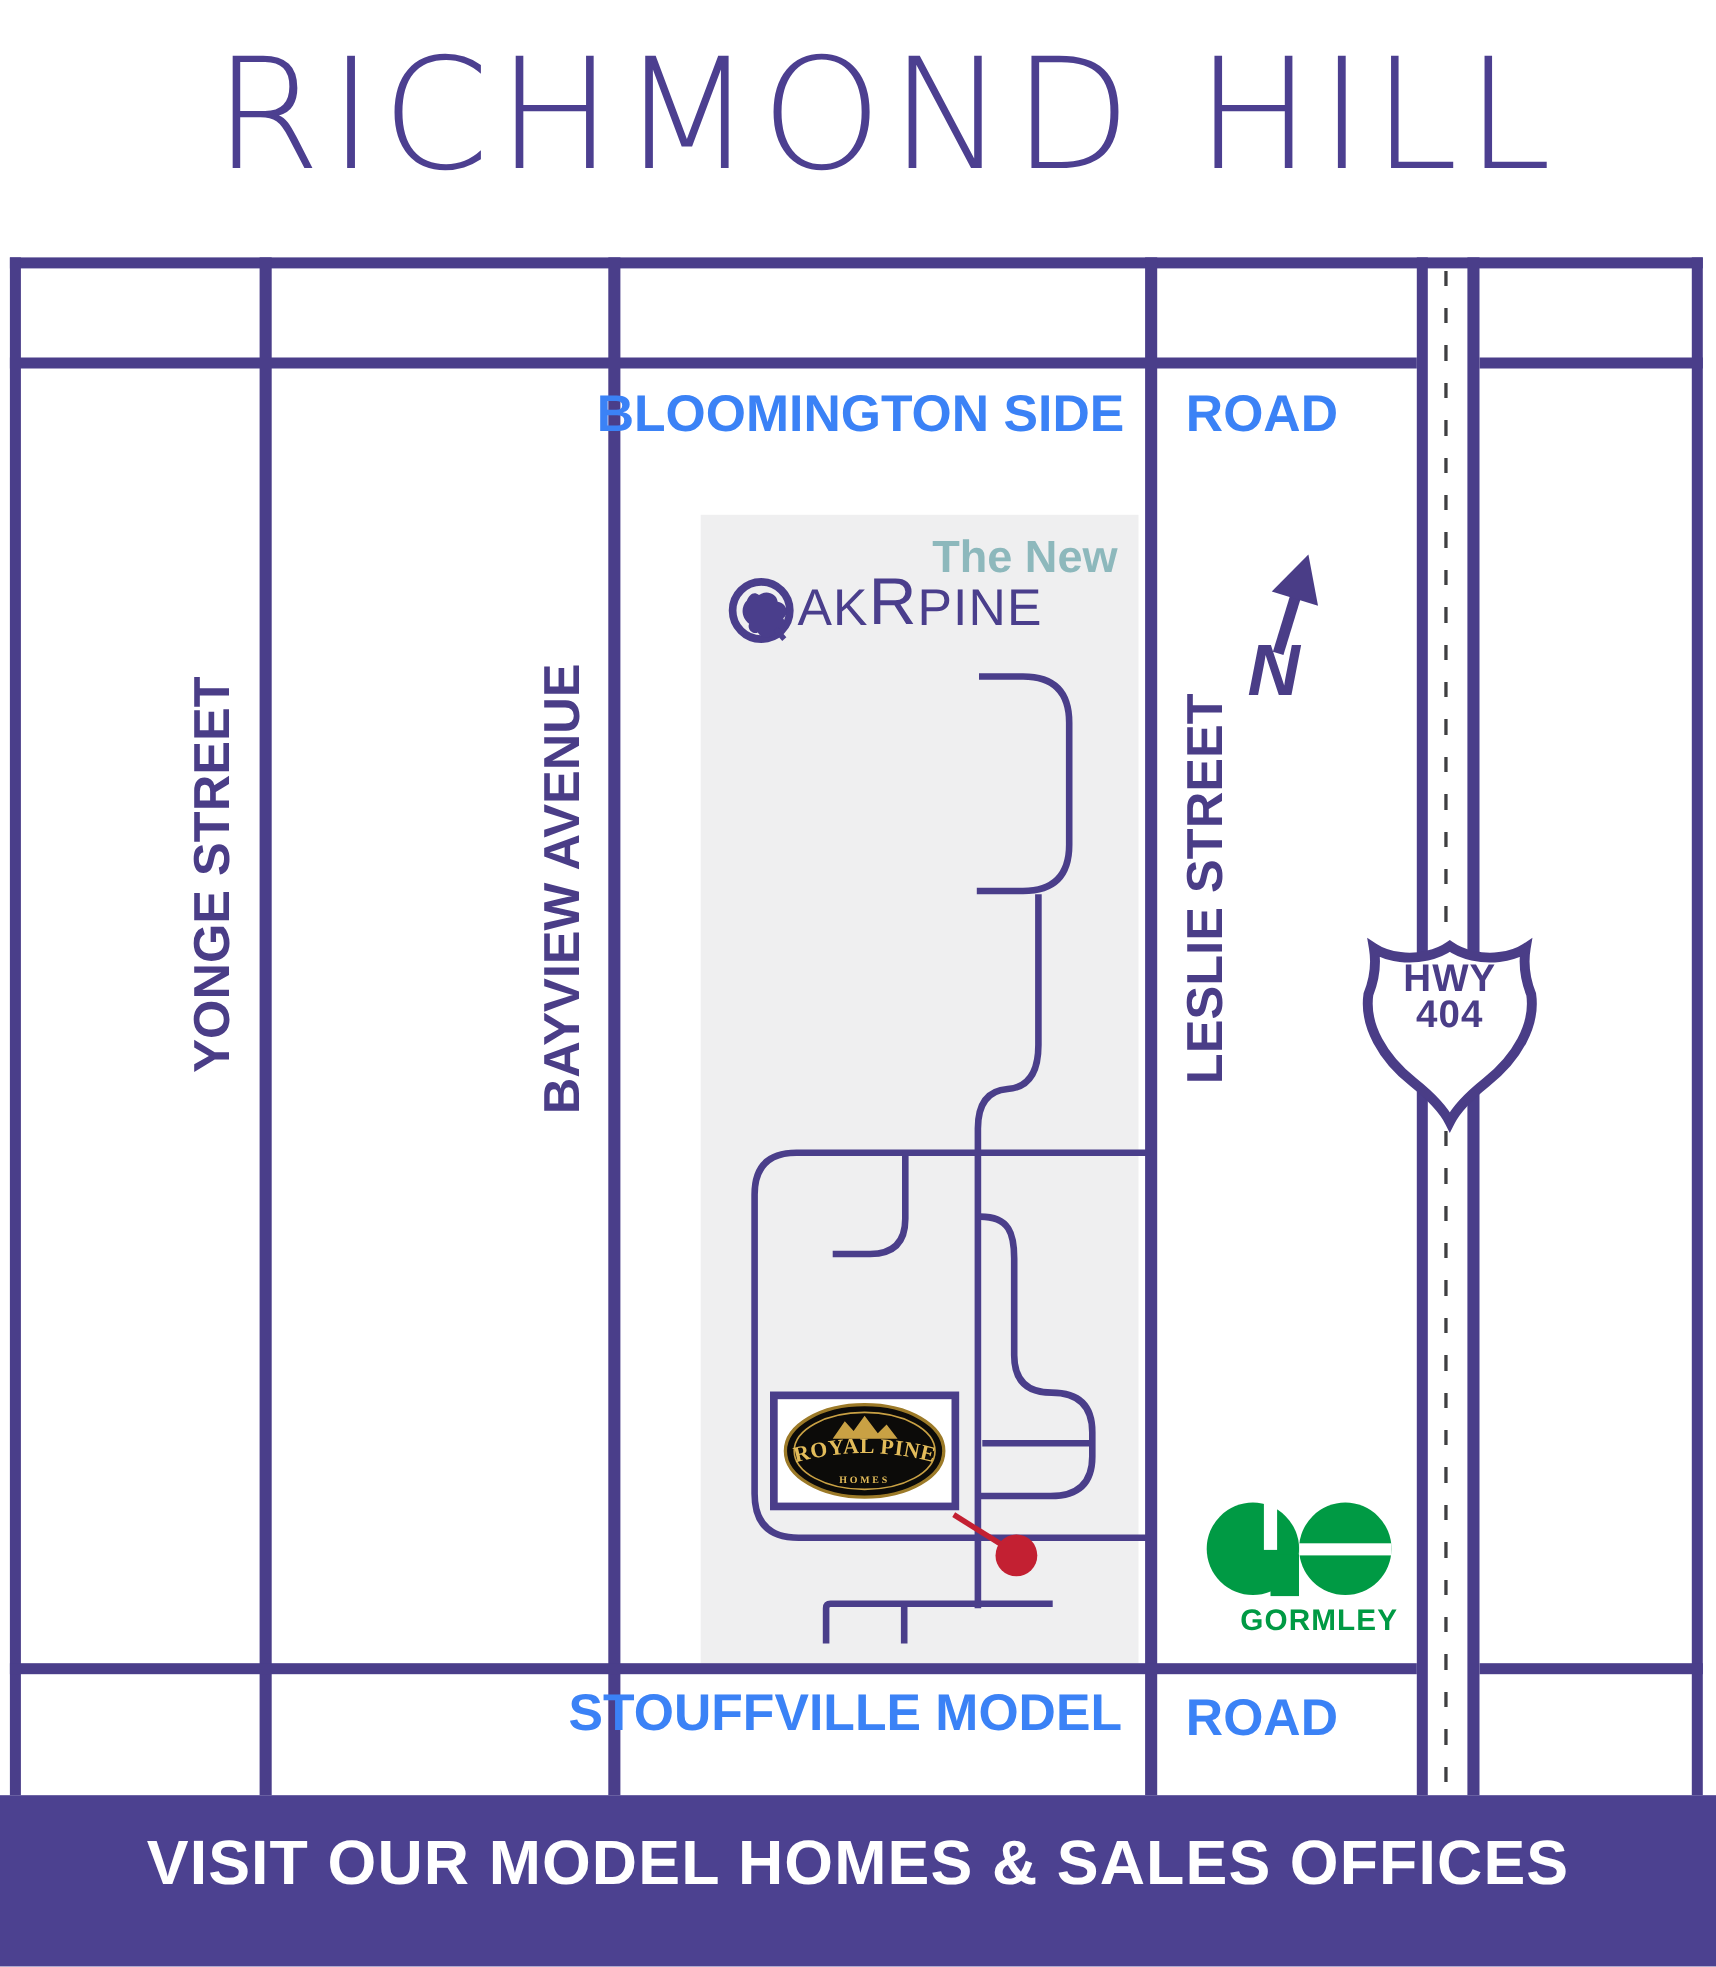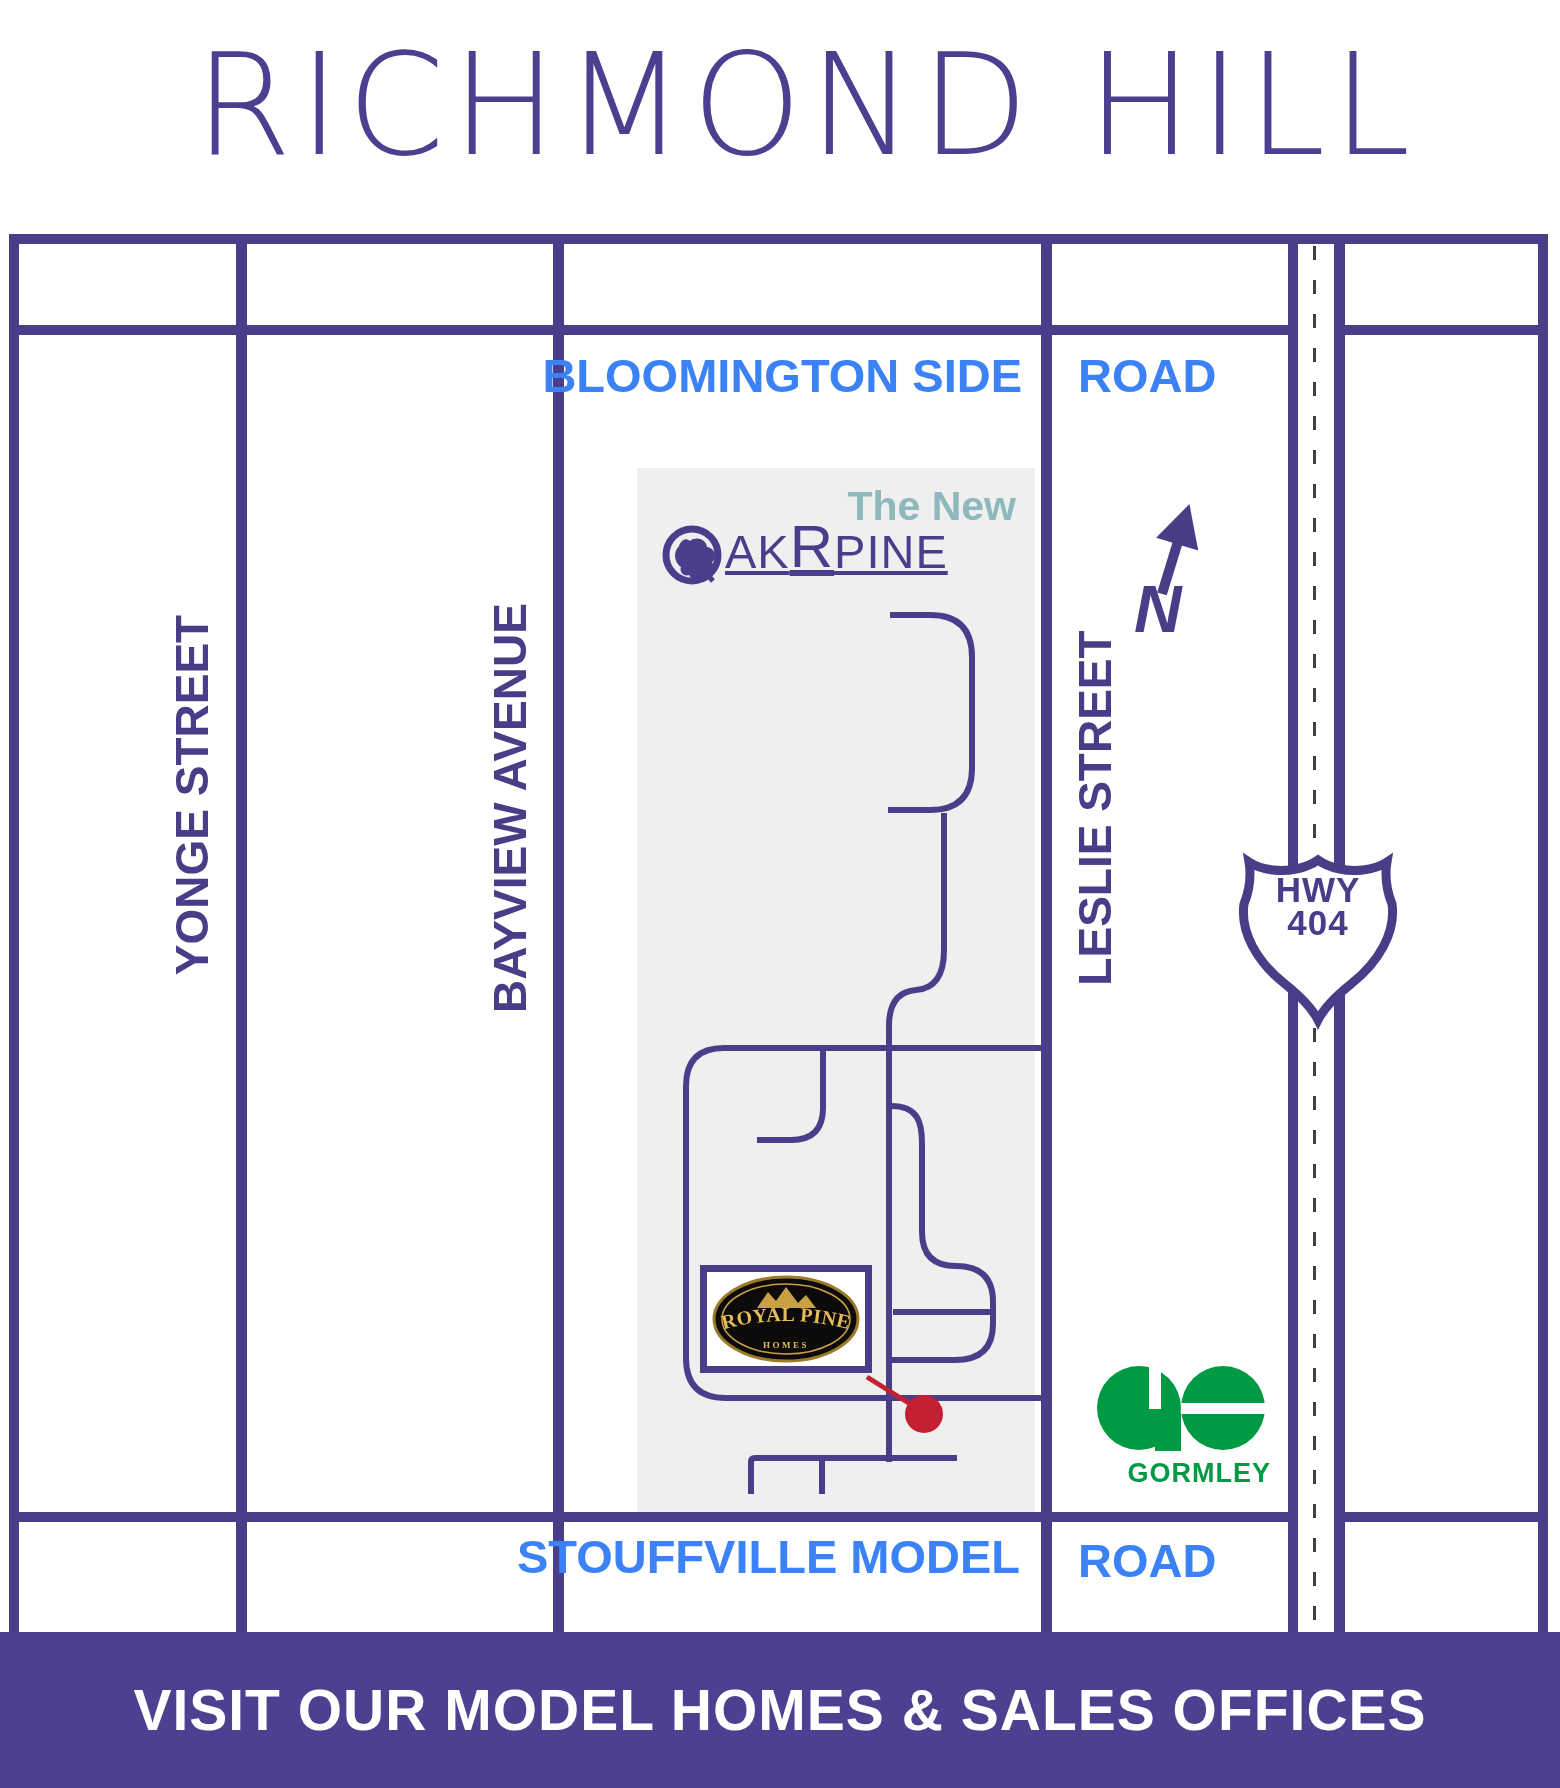--- a/index.html
+++ b/index.html
@@ -11,33 +11,33 @@
          font-family:"DejaVu Sans","Liberation Sans",sans-serif;margin-left:26px;}
   .roadlabel{position:absolute;font-weight:bold;font-size:47px;color:#3b82f6;
              white-space:nowrap;line-height:1;}
   .vlabel{position:absolute;font-weight:bold;font-size:46px;color:#4a3d87;
           white-space:nowrap;line-height:1;transform:translate(-50%,-50%) rotate(-90deg);}
   .grey{position:absolute;left:637px;top:468px;width:398px;height:1044px;background:#efeff0;}
   .dashline{position:absolute;left:1313px;top:246px;width:3px;height:1386px;
             background:repeating-linear-gradient(to bottom,#3f3f41 0 14px,transparent 14px 34px);}
   .overlay{position:absolute;left:0;top:0;}
   .tagline{position:absolute;right:544px;top:486px;font-size:41px;font-weight:bold;color:#8db8bc;line-height:1;}
-  .brandrow{position:absolute;left:661px;top:522px;display:flex;align-items:flex-end;color:#4a3e8c;text-decoration:underline;}
+  .brandrow{position:absolute;left:661px;top:522px;display:flex;align-items:flex-end;color:#4a3e8c;}
   .brandrow span{display:block;line-height:.82;}
   .br-ak,.br-idge{font-size:47px;letter-spacing:1px;}
   .br-r{font-size:60px;letter-spacing:1px;}
   .shieldtxt{position:absolute;left:1237px;top:816px;width:162px;height:180px;
              display:flex;flex-direction:column;align-items:center;justify-content:center;
              color:#4a3d87;font-weight:bold;font-size:35px;line-height:.95;letter-spacing:1px;}
   .rpsign{position:absolute;left:700px;top:1265px;width:172px;height:108px;background:#fff;
           border:7px solid #4a3e8a;box-sizing:border-box;}
   .gormley{position:absolute;left:1087px;top:1458px;width:184px;text-align:right;
            font-size:27px;font-weight:bold;letter-spacing:1px;color:#009a44;}
   .banner{position:absolute;left:0;top:1632px;width:100%;height:156px;background:#4c4190;
-          display:flex;justify-content:center;align-items:flex-start;padding-top:16px;box-sizing:border-box;}
+          display:flex;justify-content:center;align-items:flex-start;padding-top:0;box-sizing:border-box;}
   .banner .txt{margin-top:34px;color:#ffffff;font-weight:bold;font-size:57px;letter-spacing:1px;line-height:1;}
 </style>
 </head>
 <body>
 
 <div class="stage">
 
   <div class="title">RICHMOND HILL</div>
 
   <div class="grey"></div>

